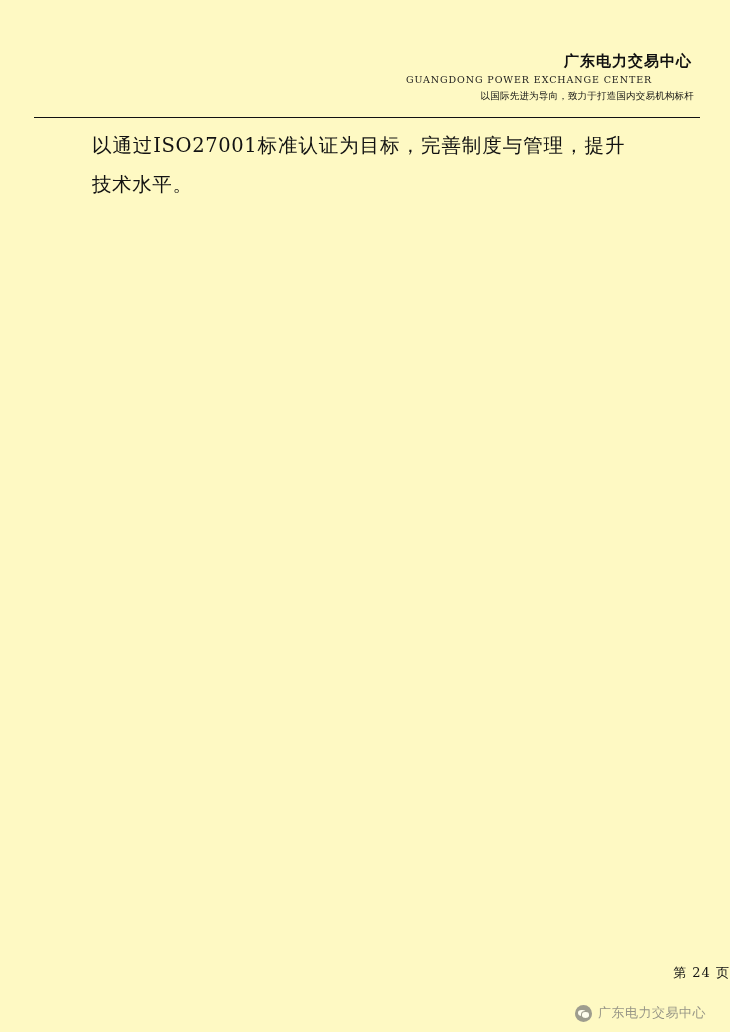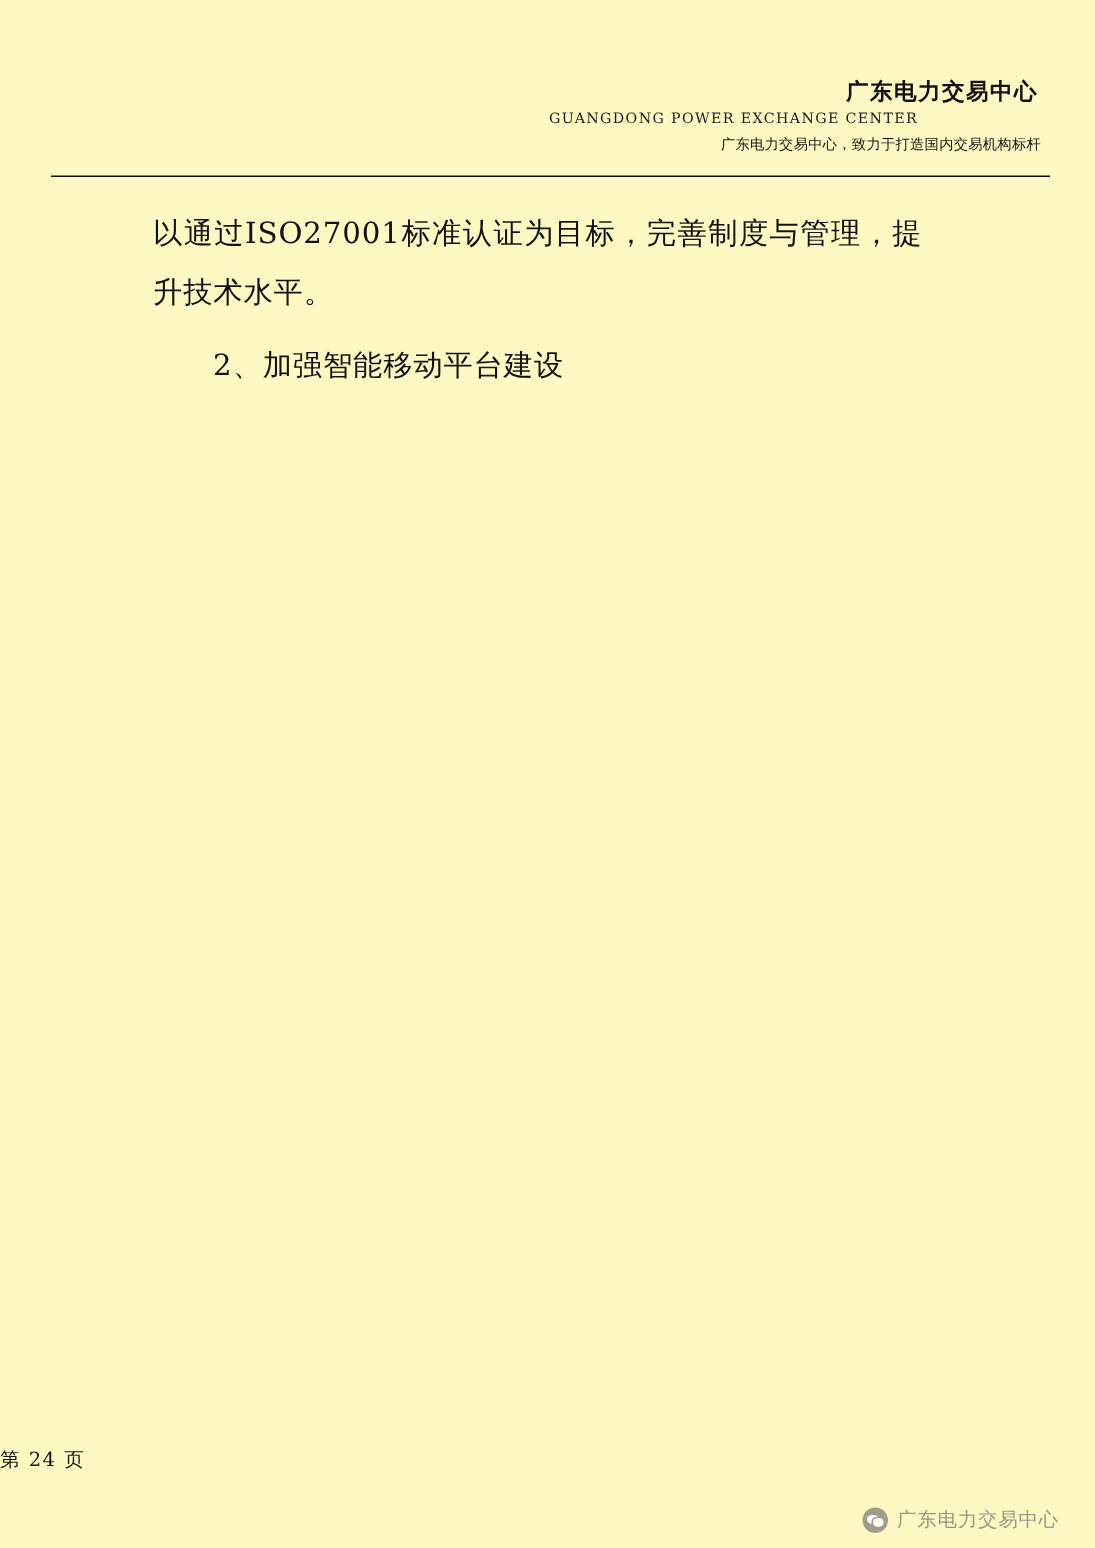--- a/index.html
+++ b/index.html
@@ -39,21 +39,21 @@
     line-height: 1.2;
     text-align: right;
     padding-right: 4px;
   }
   .header-sub {
     font-family: "DejaVu Serif", "Liberation Serif", serif;
     font-size: 9.5px;
     letter-spacing: 0.9px;
     color: #1a1a1a;
     margin-top: 4px;
-    text-align: left;
+    text-align: center;
     padding-right: 4px;
   }
   .header-slogan {
     font-family: "DejaVu Sans", "Liberation Sans", sans-serif;
     font-size: 9.5px;
     color: #111;
     margin-top: 5px;
     letter-spacing: 0.2px;
     text-align: right;
     padding-right: 2px;
@@ -73,37 +73,37 @@
     top: 126px;
     left: 92px;
     width: 533px;
   }
   .para {
     font-size: 19.5px;
     line-height: 39px;
     letter-spacing: 0.6px;
     text-align: justify;
     text-justify: inter-ideograph;
-    margin: 10px;
+    margin: 0;
     color: #121212;
   }
   .para.indent {
     text-indent: 40px;
   }
   .para + .para {
     margin-top: 0;
   }
 
   
   .page-number {
     position: absolute;
     bottom: 50px;
     left: 0;
     width: 100%;
-    text-align: left;
+    text-align: right;
     font-size: 13px;
     letter-spacing: 1px;
     color: #141414;
     font-family: "DejaVu Serif", "Liberation Serif", serif;
   }
 
   .wechat-badge {
     position: absolute;
     right: 24px;
     bottom: 10px;
@@ -149,27 +149,26 @@
   }
 </style>
 </head>
 <body>
 
 <div class="page">
 
   <div class="header">
     <div class="header-title">广东电力交易中心</div>
     <div class="header-sub">GUANGDONG  POWER  EXCHANGE  CENTER</div>
-    <div class="header-slogan">广东电力交易中心，致力于打造国内交易机构标杆</div>
+    <div class="header-slogan">以国际先进为导向，致力于打造国内交易机构标杆</div>
   </div>
   <div class="header-rule"></div>
 
   <div class="content">
     <p class="para">以通过ISO27001标准认证为目标，完善制度与管理，提升技术水平。</p>
-    <p class="para indent">2、加强智能移动平台建设</p>
   </div>
 
   <div class="page-number">第 24 页</div>
 
   <div class="wechat-badge">
     <span class="wechat-icon"></span>
     <span class="wechat-label">广东电力交易中心</span>
   </div>
 
 </div>

